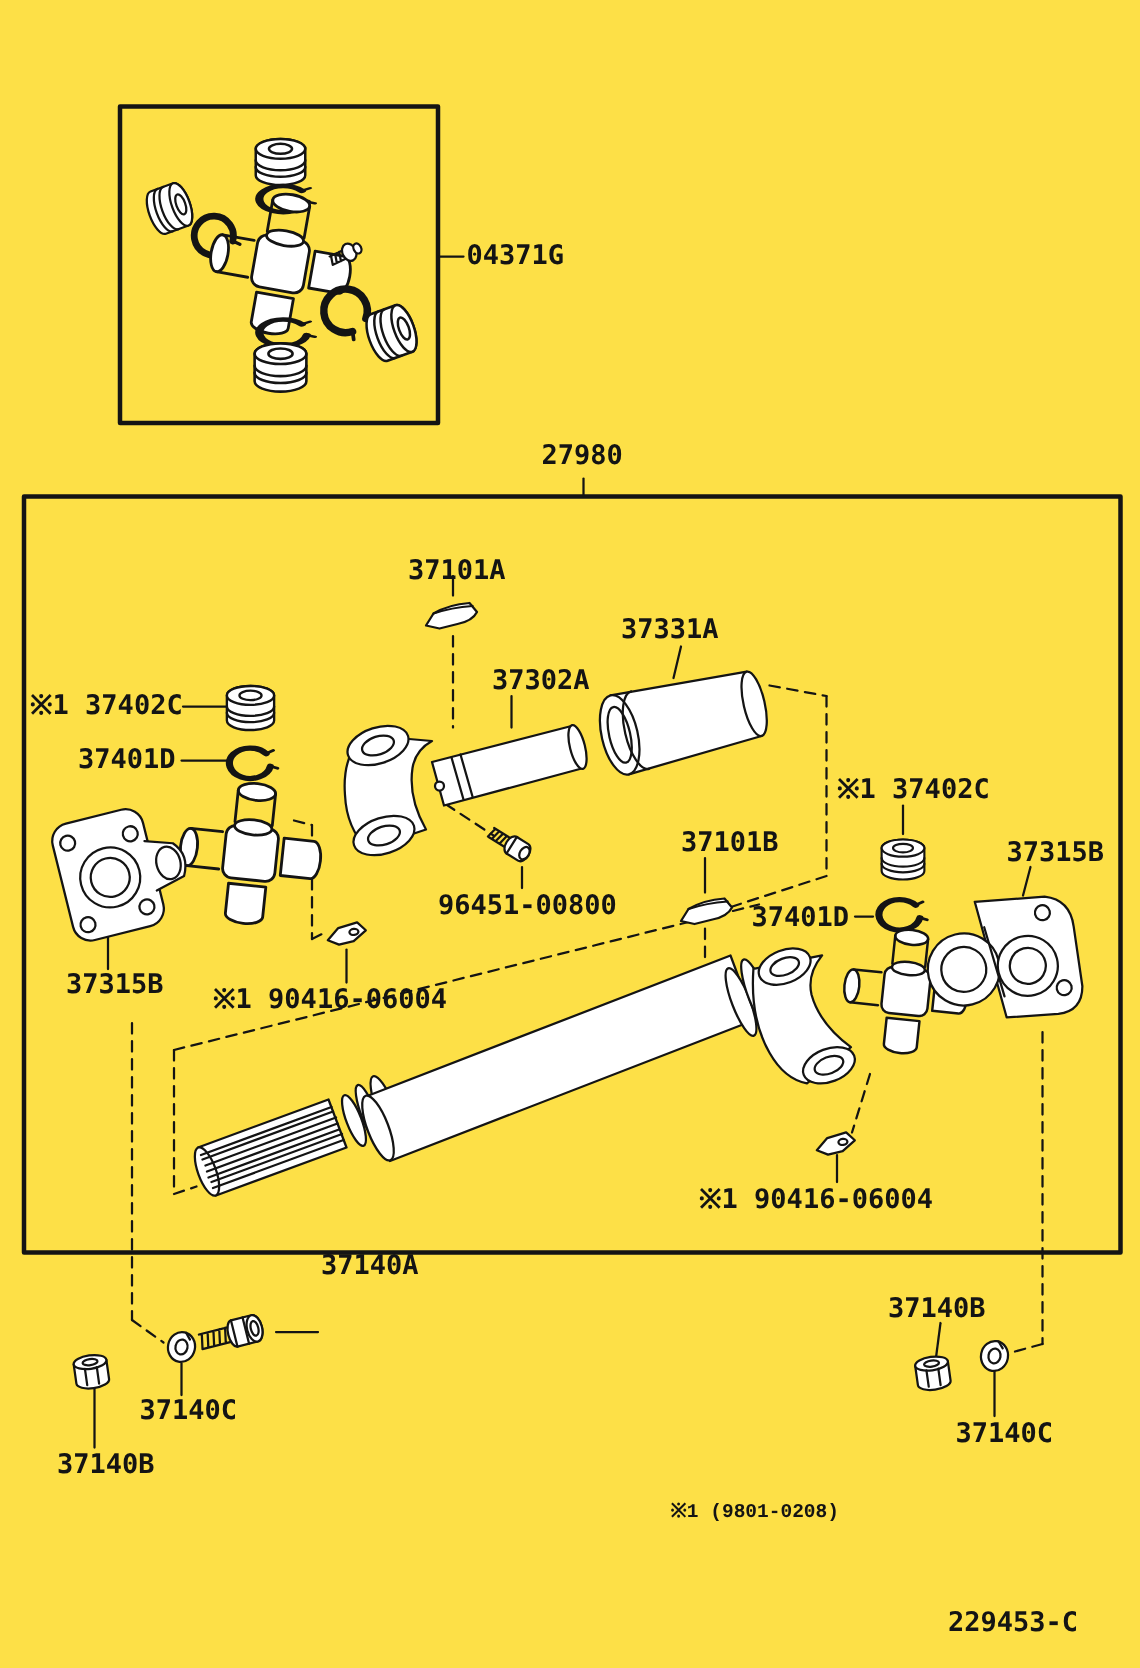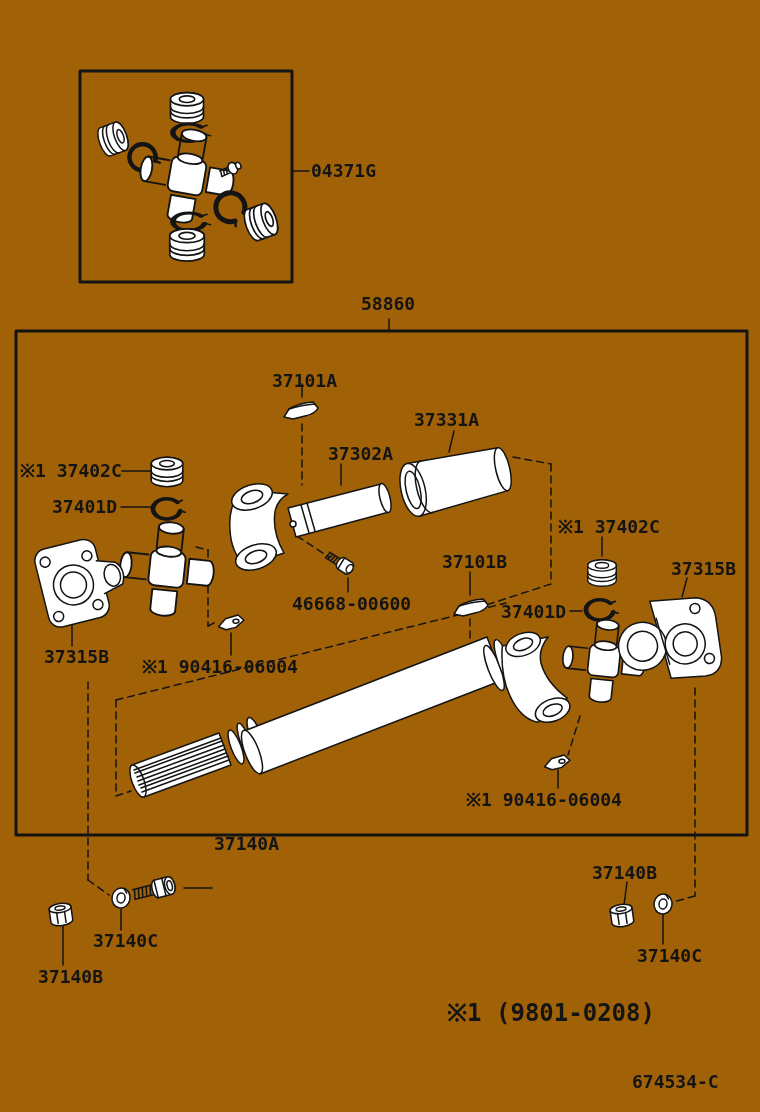--- a/index.html
+++ b/index.html
@@ -1,21 +1,21 @@
 <!DOCTYPE html>
 <html><head>
 <meta charset="utf-8">
 <style>
   html,body{margin:0;padding:0;background:#fff;}
-  .page{position:relative;width:760px;height:1112px;background:#a16207;overflow:hidden;
+  .page{position:relative;width:760px;height:1112px;background:#fde047;overflow:hidden;
         font-family:"DejaVu Sans Mono","Liberation Mono",monospace;}
   svg{position:absolute;left:0;top:0;}
   .lbl{position:absolute;font-family:"DejaVu Sans Mono","Liberation Mono",monospace;
        font-weight:700;font-size:18px;color:#141414;white-space:nowrap;line-height:1;}
-  .lbl.big{font-size:24px;}
+  .lbl.big{font-size:13px;font-family:Liberation Mono, monospace;}
 </style>
 </head>
 <body>
 
 <div class="page">
 
 <svg width="760" height="1112" viewBox="0 0 760 1112" fill="#ffffff" stroke="#141414" stroke-width="1.5" stroke-linecap="round" stroke-linejoin="round">
 
   <defs>
 
@@ -221,36 +221,36 @@
     <ellipse cx="10" cy="0" rx="5" ry="9"></ellipse>
     <ellipse cx="10" cy="0" rx="2.5" ry="5"></ellipse>
   </g>
   <use href="#washer" transform="translate(121,898) rotate(12)"></use>
   <use href="#nut" transform="translate(61,915) rotate(-8)"></use>
   <use href="#nut" transform="translate(622,916) rotate(-8)"></use>
   <use href="#washer" transform="translate(663,904) rotate(10)"></use>
 </svg>
 
 <div class="lbl" style="left:311px;top:162px">04371G</div>
-<div class="lbl" style="left:361px;top:295px">58860</div>
+<div class="lbl" style="left:361px;top:295px">27980</div>
 <div class="lbl" style="left:272px;top:372px">37101A</div>
 <div class="lbl" style="left:328px;top:445px">37302A</div>
 <div class="lbl" style="left:414px;top:411px">37331A</div>
 <div class="lbl" style="left:20px;top:462px">※1 37402C</div>
 <div class="lbl" style="left:52px;top:498px">37401D</div>
 <div class="lbl" style="left:44px;top:648px">37315B</div>
 <div class="lbl" style="left:142px;top:658px">※1 90416-06004</div>
-<div class="lbl" style="left:292px;top:595px">46668-00600</div>
-<div class="lbl" style="left:442px;top:553px">37101B</div>
+<div class="lbl" style="left:292px;top:595px">96451-00800</div>
+<div class="lbl" style="left:454px;top:553px">37101B</div>
 <div class="lbl" style="left:558px;top:518px">※1 37402C</div>
 <div class="lbl" style="left:501px;top:603px">37401D</div>
 <div class="lbl" style="left:671px;top:560px">37315B</div>
 <div class="lbl" style="left:466px;top:791px">※1 90416-06004</div>
 <div class="lbl" style="left:214px;top:835px">37140A</div>
 <div class="lbl" style="left:93px;top:932px">37140C</div>
 <div class="lbl" style="left:38px;top:968px">37140B</div>
 <div class="lbl" style="left:592px;top:864px">37140B</div>
 <div class="lbl" style="left:637px;top:947px">37140C</div>
 
 <div class="lbl big" style="left:447px;top:1001px">※1 (9801-0208)</div>
-<div class="lbl" style="left:632px;top:1073px">674534-C</div>
+<div class="lbl" style="left:632px;top:1073px">229453-C</div>
 
 </div>
 
 </body></html>

